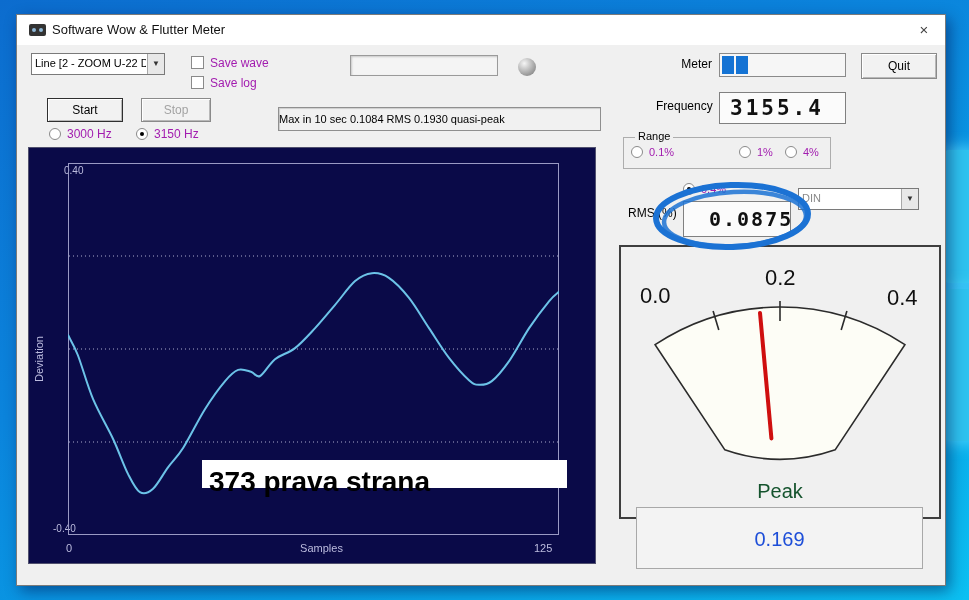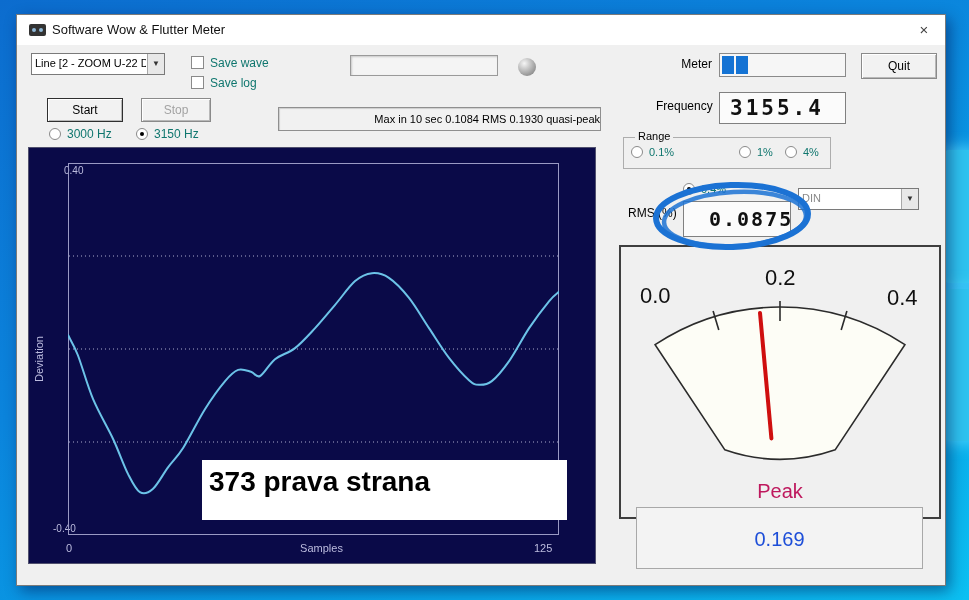--- a/index.html
+++ b/index.html
@@ -23,21 +23,21 @@
   
   .btn { position:absolute; background:#f2f2f2; border:1px solid #8a8a8a; font-size:12px;
     color:#000; text-align:center; box-shadow: inset 1px 1px 0 #fff, inset -1px -1px 0 #b8b8b8; }
   .btn.default { border:1px solid #2f2f2f; }
   .btn.disabled { color:#a3a3a3;text-align:center; }
   .sunken { border:1px solid #9a9a9a; box-shadow: inset 1px 1px 2px rgba(0,0,0,.18); background:#f4f4f4; }
   .combo { position:absolute; background:#fff; border:1px solid #7a7a7a; font-size:11px; }
   .combo .txt { position:absolute; left:3px; top:3px; right:18px; white-space:nowrap; overflow:hidden; }
   .combo .arrow { position:absolute; right:0; top:0; bottom:0; width:17px; background:#e8e8e8;
     border-left:1px solid #a8a8a8; text-align:center; font-size:8px; color:#333; line-height:19px; }
-  .check-row, .radio-row { position:absolute; font-size:12px; color:#0f766e; }
+  .check-row, .radio-row { position:absolute; font-size:12px; color:#a21caf; }
   .checkbox { display:inline-block; width:13px; height:13px; background:#fff; border:1px solid #8a8a8a;
     vertical-align:-2px; margin-right:6px; }
   .radio { display:inline-block; width:12px; height:12px; background:#fff; border:1px solid #8a8a8a;
     border-radius:50%; vertical-align:-2px; margin-right:6px; position:relative; }
   .radio.sel::after { content:""; position:absolute; left:3px; top:3px; width:4px; height:4px;
     border-radius:50%; background:#000; }
   .lbl { position:absolute; font-size:12px; color:#000; }
   .display-box { position:absolute; background:#fbfbfb; border:1px solid #808080;
     font-family:"DejaVu Sans Mono", monospace; font-weight:bold; color:#111; }
   .group { position:absolute; border:1px solid #adadad; }
@@ -47,34 +47,34 @@
   .progress { position:absolute; background:#f6f6f6; border:1px solid #8a8a8a; padding:2px; display:flex; gap:2px; }
   .progress .seg { width:12px; height:100%; background:#1573d4; }
 
   
   .chart-panel { position:absolute; left:11px; top:132px; width:568px; height:417px;
     background:#0a0a48; border:1px solid #50506e; }
   .axis-label { position:absolute; color:#bcbcde; font-size:10px; }
   .ylabel-rot { position:absolute; left:2px; top:205px; color:#bcbcde; font-size:11px;
     transform:rotate(-90deg); transform-origin:center; width:80px; text-align:center; margin-left:-32px; }
   .plot-svg { position:absolute; left:39px; top:15px; }
-  .annot-box { position:absolute; left:173px; top:312px; width:365px; height:60px; background:#fff;
+  .annot-box { position:absolute; left:173px; top:312px; width:365px; height:28px; background:#fff;
     color:#000; font-weight:bold; font-size:28px; line-height:44px; padding-left:7px; }
 
   
   .meter-panel { position:absolute; left:602px; top:214px; width:322px; height:274px;
     background:#f0f0f0; border:2px solid #3e3e3e;margin-top:16px; }
   .scale-lbl { position:absolute; font-size:22px; color:#101010; }
-  .peak-title { position:absolute; left:0; top:233px; width:100%; text-align:center; font-size:20px; color:#be185d; }
+  .peak-title { position:absolute; left:0; top:233px; width:100%; text-align:center; font-size:20px; color:#14532d; }
   .peak-box { position:absolute; left:15px; top:260px; width:287px; height:62px; border:1px solid #a8a8a8;
     background:#f3f3f3; text-align:center; line-height:62px; font-size:20px; color:#1d4ed8; }
   .marker-svg { position:absolute; left:595px; top:146px; pointer-events:none; z-index:5; }
   .statusbox { position:absolute; left:261px; top:92px; width:323px; height:24px; background:#f1f1f1;
     border:1px solid #8f8f8f; font-size:11px; line-height:22px; color:#000;
-    box-shadow: inset 1px 1px 1px rgba(0,0,0,.15); text-align: right; }
+    box-shadow: inset 1px 1px 1px rgba(0,0,0,.15); }
   input.flat { outline:none; }
 </style>
 </head>
 <body>
 
 <div class="desktop">
   <div class="glow-rect" style="left:944px; top:150px; width:32px; height:133px;"></div>
   <div class="glow-rect" style="left:944px; top:289px; width:32px; height:152px;"></div>
 
   <div class="win">

